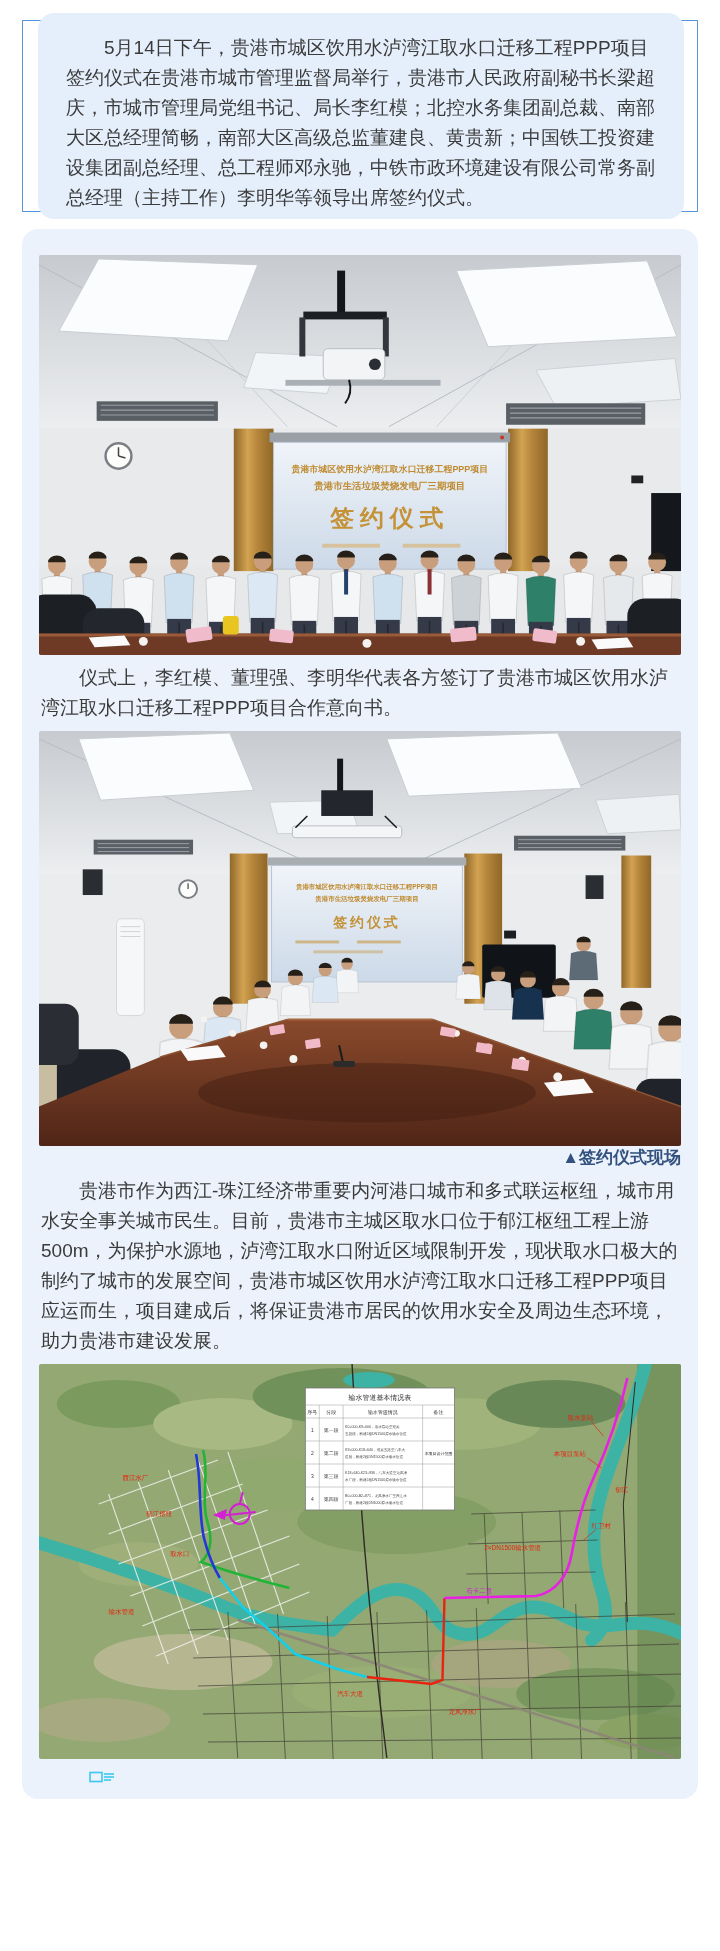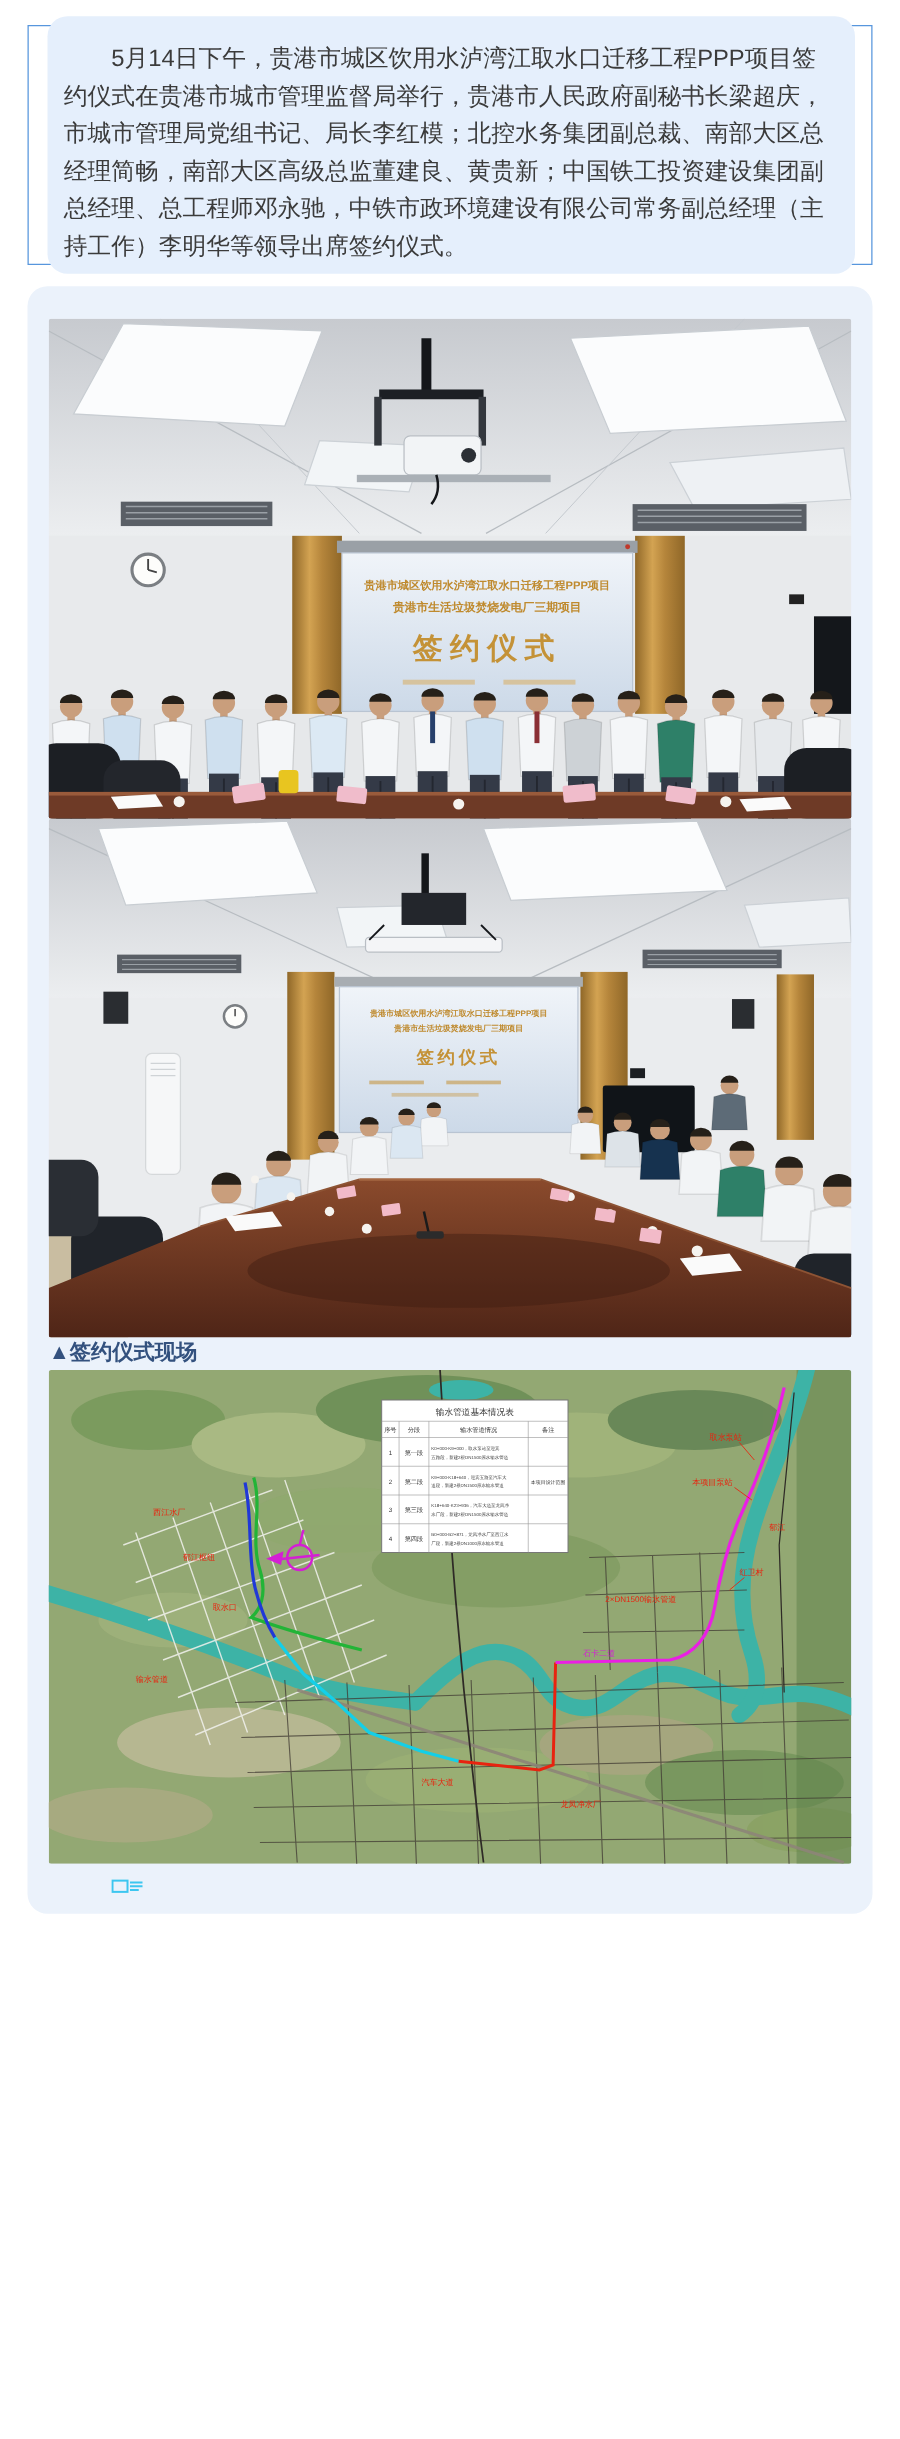--- a/index.html
+++ b/index.html
@@ -1,27 +1,27 @@
 <!DOCTYPE html>
 <html><head>
 <meta charset="utf-8">
 <style>
   html,body{margin:0;padding:0;background:#ffffff;}
   .page{width:720px;height:1951px;position:relative;background:#ffffff;overflow:hidden;
         font-family:"Liberation Sans","DejaVu Sans",sans-serif;}
   
   .intro-frame{margin:20px 22px 0;border:1px solid #5796dd;height:190px;position:relative;}
   .intro-fill{position:absolute;left:15px;right:13px;top:-8px;bottom:-8px;background:#e5effc;
-              border-radius:16px;padding:20px 13px 0;box-sizing:border-box;}
+              border-radius:16px;padding:20px 28px 0;box-sizing:border-box;}
   .intro-fill p{margin:0;font-size:19px;line-height:30px;color:#3b3b3b;text-indent:2em;}
   
   .card{margin:17px 22px 0;background:#ebf2fb;border-radius:16px;padding:26px 17px 8px;box-sizing:border-box;}
   .photo{display:block;width:100%;border-radius:2px;}
   p.body{margin:8px 2px;font-size:19px;line-height:30px;color:#3b3b3b;text-indent:2em;}
-  .caption{margin:2px 0 4px;text-align:left;font-size:17px;line-height:20px;color:#33517e;font-weight:bold;}
+  .caption{margin:2px 0 4px;text-align:right;font-size:17px;line-height:20px;color:#33517e;font-weight:bold;}
   .divider{display:flex;align-items:center;margin:10px 50px 6px;gap:6px;}
   .divider .icon{flex:0 0 auto;display:block;}
   svg text{font-family:"Liberation Sans","DejaVu Sans",sans-serif;}
 </style>
 </head>
 <body>
 
 <div class="page">
 
   <div class="intro-frame">
@@ -151,20 +151,21 @@
         <rect x="414" y="382" width="26" height="14" rx="2" fill="#f0bccb" transform="rotate(-5 427 389)"></rect>
         <rect x="497" y="384" width="24" height="13" rx="2" fill="#f0bccb" transform="rotate(8 509 390)"></rect>
         <circle cx="105" cy="396" r="4.5" fill="#f5f3ef"></circle>
         <circle cx="330" cy="398" r="4.5" fill="#f5f3ef"></circle>
         <circle cx="545" cy="396" r="4.5" fill="#f5f3ef"></circle>
         <polygon points="50,392 86,390 92,400 56,402" fill="#fafafa"></polygon>
         <polygon points="556,394 592,392 598,402 562,404" fill="#fafafa"></polygon>
       </g>
     </svg>
 
+    <p class="body">仪式上，李红模、董理强、李明华代表各方签订了贵港市城区饮用水泸湾江取水口迁移工程PPP项目合作意向书。</p>
 
     <svg class="photo" viewBox="0 0 646 420" height="415" preserveAspectRatio="none">
       <rect width="646" height="420" fill="#eaecee"></rect>
       <rect width="646" height="145" fill="url(#ceilG)"></rect>
       <line x1="0" y1="8" x2="290" y2="142" stroke="#b7bcc1" stroke-width="1"></line>
       <line x1="646" y1="8" x2="360" y2="142" stroke="#b7bcc1" stroke-width="1"></line>
       <polygon points="40,8 192,2 216,60 62,70" fill="#fbfcfd" stroke="#c8cdd2"></polygon>
       <polygon points="350,8 522,2 546,58 372,66" fill="#fbfcfd" stroke="#c8cdd2"></polygon>
       <polygon points="232,72 312,70 322,102 240,104" fill="#f2f5f7" stroke="#ccd1d6"></polygon>
       <polygon points="560,70 644,64 646,100 572,104" fill="#eef1f4" stroke="#ccd1d6"></polygon>
@@ -257,20 +258,21 @@
         <rect x="268" y="312" width="15" height="9" rx="1" fill="#f2bac8" transform="rotate(-8 275 316)"></rect>
         <rect x="404" y="300" width="15" height="9" rx="1" fill="#f2bac8" transform="rotate(10 411 304)"></rect>
         <rect x="440" y="316" width="16" height="10" rx="1" fill="#f2bac8" transform="rotate(9 448 321)"></rect>
         <rect x="476" y="332" width="17" height="11" rx="1" fill="#f2bac8" transform="rotate(8 484 337)"></rect>
         <polygon points="142,322 180,318 188,330 150,334" fill="#fafafa"></polygon>
         <polygon points="508,356 548,352 558,366 518,370" fill="#fafafa"></polygon>
       </g>
     </svg>
 
     <p class="caption">▲签约仪式现场</p>
+    <p class="body">贵港市作为西江-珠江经济带重要内河港口城市和多式联运枢纽，城市用水安全事关城市民生。目前，贵港市主城区取水口位于郁江枢纽工程上游500m，为保护水源地，泸湾江取水口附近区域限制开发，现状取水口极大的制约了城市的发展空间，贵港市城区饮用水泸湾江取水口迁移工程PPP项目应运而生，项目建成后，将保证贵港市居民的饮用水安全及周边生态环境，助力贵港市建设发展。</p>
 
     <svg class="photo" viewBox="0 0 646 395" height="395" preserveAspectRatio="none">
       <rect width="646" height="395" fill="#93a873"></rect>
       <g opacity="0.65">
         <ellipse cx="80" cy="40" rx="62" ry="24" fill="#6f9454"></ellipse>
         <ellipse cx="185" cy="60" rx="70" ry="26" fill="#b5c28c"></ellipse>
         <ellipse cx="305" cy="32" rx="90" ry="28" fill="#5f854c"></ellipse>
         <ellipse cx="425" cy="60" rx="80" ry="26" fill="#a8b87e"></ellipse>
         <ellipse cx="520" cy="40" rx="70" ry="24" fill="#54774a"></ellipse>
         <ellipse cx="240" cy="120" rx="80" ry="26" fill="#8fa96d"></ellipse>

